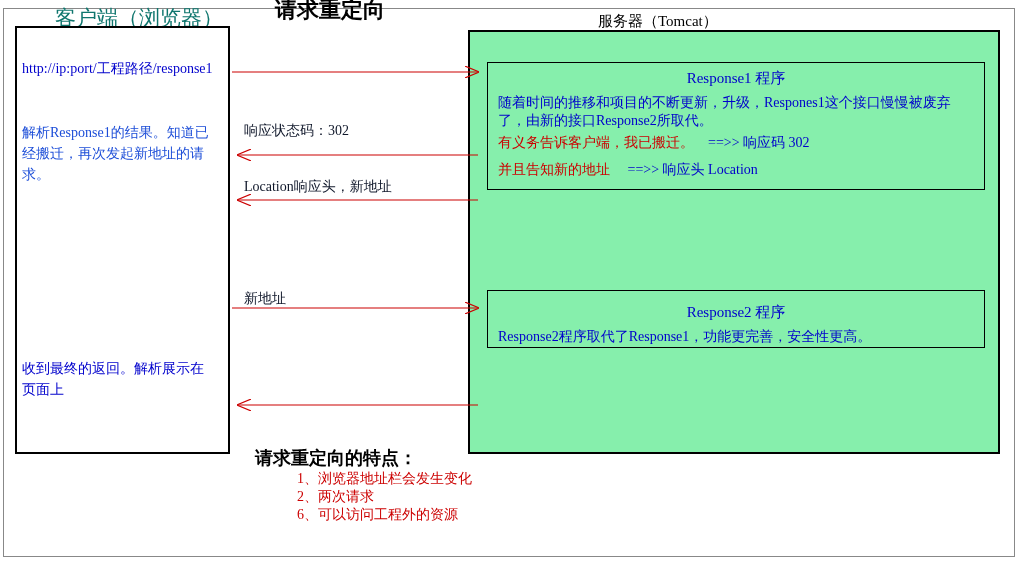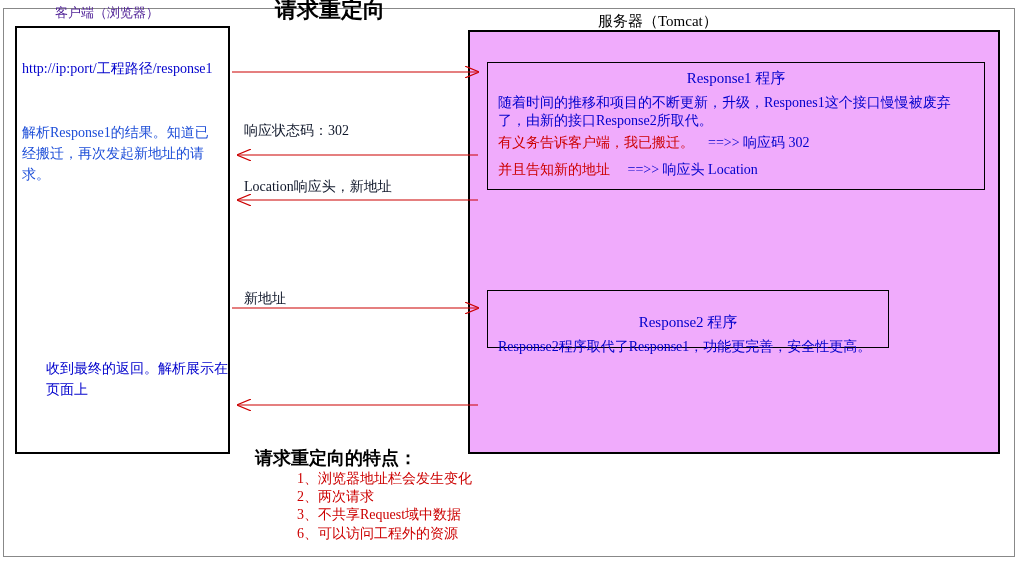--- a/index.html
+++ b/index.html
@@ -21,57 +21,57 @@
     .title-top {
       position: absolute;
       left: 275px; top: -5px;
       font-size: 22px;
       font-weight: bold;
       color: #000;
     }
     .client-label {
       position: absolute;
       left: 55px; top: 4px;
-      font-size: 13px;
-      color: #4c1d95;
+      font-size: 21px;
+      color: #0f766e;
     }
     .server-label {
       position: absolute;
       left: 590px; top: 12px;
       font-size: 15px;
       color: #000;
       margin-left: 8px;
     }
     .client-box {
       position: absolute;
       left: 15px; top: 26px;
       width: 215px; height: 428px;
       border: 2px solid #000;
       background: #fff;
     }
     .server-box {
       position: absolute;
       left: 468px; top: 30px;
       width: 532px; height: 424px;
       border: 2px solid #000;
-      background: #f0abfc;
+      background: #86efac;
     }
     .response1-box {
       position: absolute;
       left: 17px; top: 30px;
       width: 498px; height: 128px;
       border: 1px solid #000;
       padding: 6px 10px;
     }
     .response2-box {
       position: absolute;
       left: 17px; top: 258px;
-      width: 402px; height: 58px;
+      width: 498px; height: 58px;
       border: 1px solid #000;
-      padding: 22px 10px;
+      padding: 12px 10px;
     }
     .box-title {
       text-align: center;
       color: #0000cc;
       font-size: 15px;
       margin-bottom: 6px;
     }
     .blue-text { color: #0000cc; }
     .red-text { color: #cc0000; }
     .line1 { margin-bottom: 4px; line-height: 1.3; }
@@ -87,21 +87,20 @@
       width: 195px;
       color: #1d4ed8;
       line-height: 1.5;
     }
     .client-text2 {
       position: absolute;
       left: 22px; top: 358px;
       width: 195px;
       color: #0000cc;
       line-height: 1.5;
-      margin-left: 24px;
     }
     .arrow-label {
       position: absolute;
       color: #0f172a;
       font-size: 14px;
     }
     .features-title {
       position: absolute;
       left: 255px; top: 446px;
       font-size: 18px;
@@ -159,21 +158,20 @@
 <div class="client-text2">收到最终的返回。解析展示在页面上</div>
 
 <div class="arrow-label" style="left:244px; top:122px;">响应状态码：302</div>
 <div class="arrow-label" style="left:244px; top:178px;">Location响应头，新地址</div>
 <div class="arrow-label" style="left:244px; top:290px;">新地址</div>
 
 <div class="features-title">请求重定向的特点：</div>
 <div class="features-list">
   <div>1、浏览器地址栏会发生变化</div>
   <div>2、两次请求</div>
-  <div>3、不共享Request域中数据</div>
   <div>6、可以访问工程外的资源</div>
 </div>
 
 <svg class="arrows">
   <defs>
     <marker id="arrowhead-red" markerWidth="12" markerHeight="10" refX="11" refY="5" orient="auto">
       <path d="M0,0 L12,5 L0,10" fill="none" stroke="#cc0000" stroke-width="1"></path>
     </marker>
   </defs>
 

